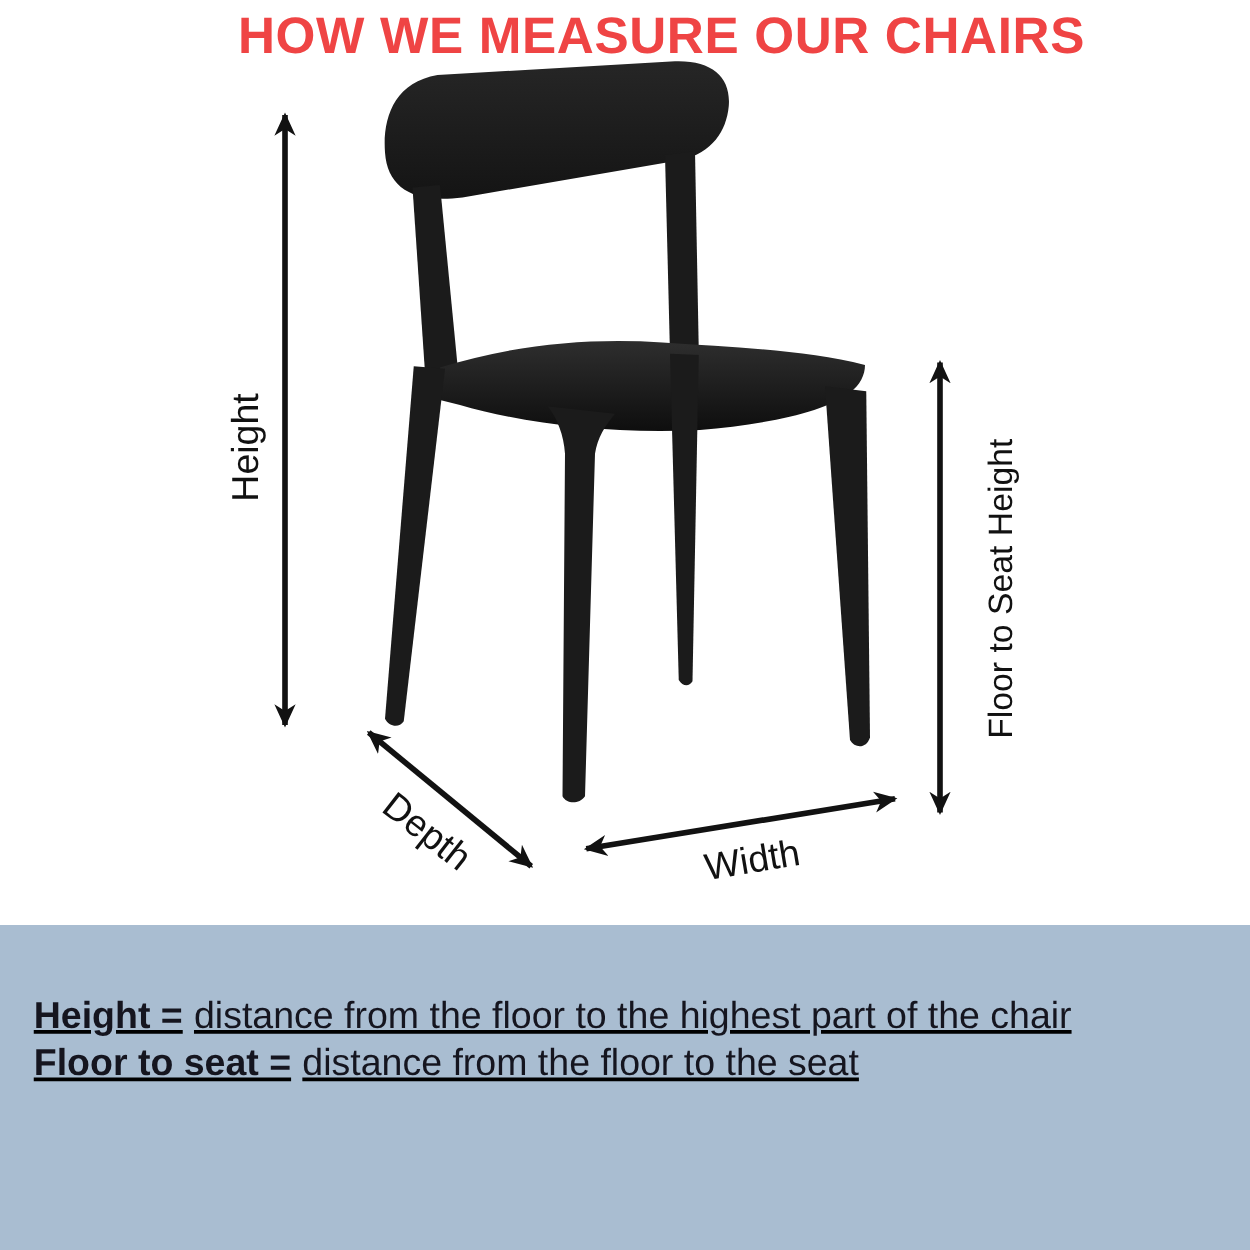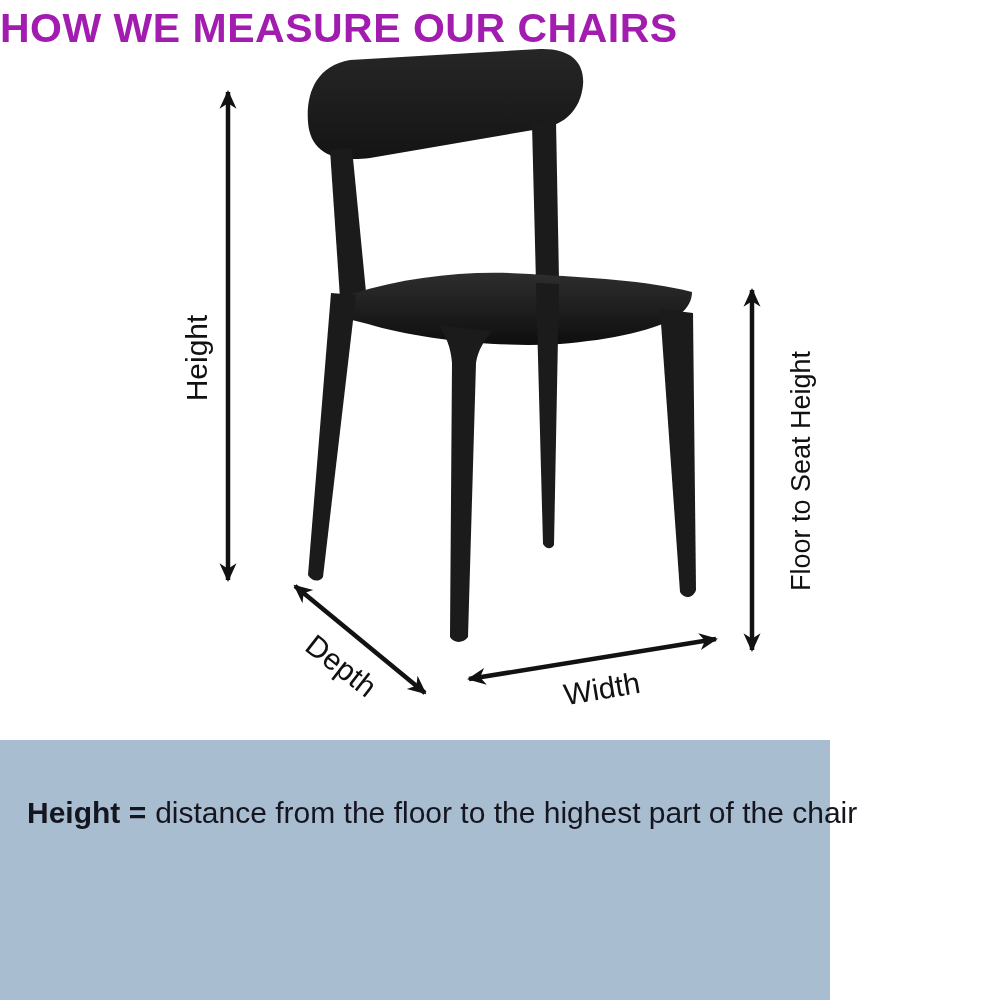--- a/index.html
+++ b/index.html
@@ -5,42 +5,42 @@
   html,body { margin:0; padding:0; }
   body { font-family: "Liberation Sans", "DejaVu Sans", sans-serif; }
 
   .stage {
     position:relative; width:1000px; height:1000px;
     background: var(--background, #ffffff); overflow:hidden;
   }
 
   .title {
     position:absolute; top:5px; left:0; width:868px;
-    text-align:left; font-size:41px; font-weight:bold;
-    letter-spacing:0.5px; color:#a21caf; white-space:nowrap;
+    text-align:right; font-size:41px; font-weight:bold;
+    letter-spacing:0.5px; color:#ef4444; white-space:nowrap;
   }
 
   .diagram { position:absolute; top:0; left:0; }
 
   .chair-part { fill: var(--chair, #1b1b1b); }
   .arrow-line { stroke: var(--arrow, #121212); stroke-width:4.5; fill:none; }
   .arrow-head { fill: var(--arrow, #121212); }
 
   .label {
     position:absolute; color:#111111; font-size:30px; white-space:nowrap;
   }
   .label-height { left:197px; top:358px; transform:translate(-50%,-50%) rotate(-90deg); }
   .label-fts    { left:801px; top:471px; transform:translate(-50%,-50%) rotate(-90deg); font-size:27px; }
   .label-depth  { left:341px; top:666px; transform:translate(-50%,-50%) rotate(38deg); }
   .label-width  { left:602px; top:689px; transform:translate(-50%,-50%) rotate(-9.5deg); }
 
   .legend {
-    position:absolute; top:740px; left:0; width:830px; height:260px;
+    position:absolute; top:740px; left:0; width:1000px; height:260px;
     background: var(--panel, #a9bdd1);
-    box-sizing:border-box; padding:54px 4px 0 27px;
+    box-sizing:border-box; padding:54px 4px 0 27px;text-decoration:underline;
   }
   .legend-line {
     font-size:30px; line-height:38px; color: var(--text, #15151f);
     white-space:nowrap;
   }
   .term { font-weight:bold; margin-right:9px; }
 </style>
 </head>
 <body>
 
@@ -86,15 +86,18 @@
 
   <div class="label label-height">Height</div>
   <div class="label label-fts">Floor to Seat Height</div>
   <div class="label label-depth">Depth</div>
   <div class="label label-width">Width</div>
 
   <div class="legend">
     <div class="legend-line">
       <span class="term">Height =</span><span>distance from the floor to the highest part of the chair</span>
     </div>
+    <div class="legend-line">
+      <span class="term">Floor to seat =</span><span>distance from the floor to the seat</span>
+    </div>
   </div>
 
 </div>
 
 </body></html>

